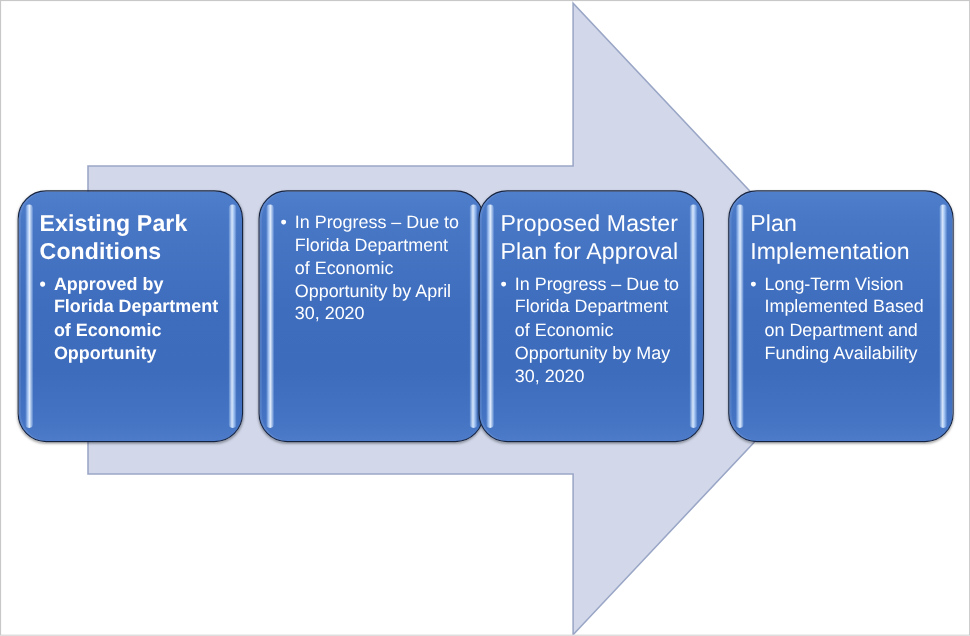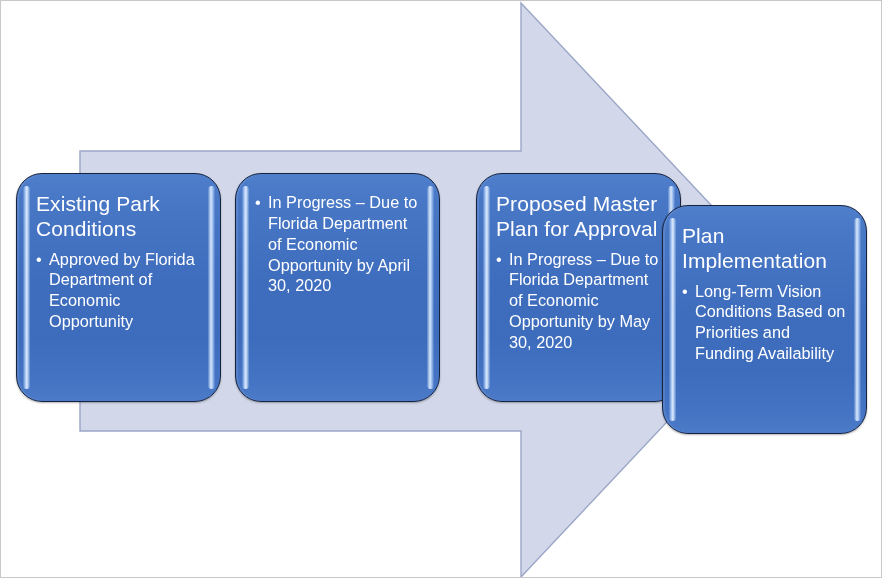--- a/index.html
+++ b/index.html
@@ -112,24 +112,24 @@
     padding-left: 13px;
     margin: 0;
   }
   .box-bullets li .bullet-dot {
     position: absolute;
     left: 0;
     top: 0;
     font-size: 16.3px;
     line-height: 1.28;
   }
-  #box-0 { left: 15px; }
+  #box-0 { left: 15px; font-weight: bold; }
   #box-1 { left: 234px; }
-  #box-2 { left: 475px; }
-  #box-3 { left: 661px; margin-top: 32px; }
+  #box-2 { left: 434px; }
+  #box-3 { left: 661px; }
 </style>
 </head>
 <body>
 
 <div id="canvas">
 
   <svg id="arrow-layer" viewBox="0 0 882 578">
     <polygon points="79,150 520,150 520,2 790,289 520,576 520,430 79,430" fill="#d2d8ea" stroke="#9aa6c6" stroke-width="1.4" stroke-linejoin="miter"></polygon>
   </svg>
 
@@ -161,19 +161,19 @@
           <li><span class="bullet-dot">•</span><span>In Progress – Due to Florida Department of Economic Opportunity by May 30, 2020</span></li>
         </ul>
       </div>
     </div>
 
     <div class="stage-box" id="box-3">
       <div class="box-inner">
         <div class="box-title">Plan
 Implementation</div>
         <ul class="box-bullets">
-          <li><span class="bullet-dot">•</span><span>Long-Term Vision Conditions Based on Priorities and Funding Availability</span></li>
+          <li><span class="bullet-dot">•</span><span>Long-Term Vision Implemented Based on Department and Funding Availability</span></li>
         </ul>
       </div>
     </div>
 
   </div>
 </div>
 
 </body></html>

